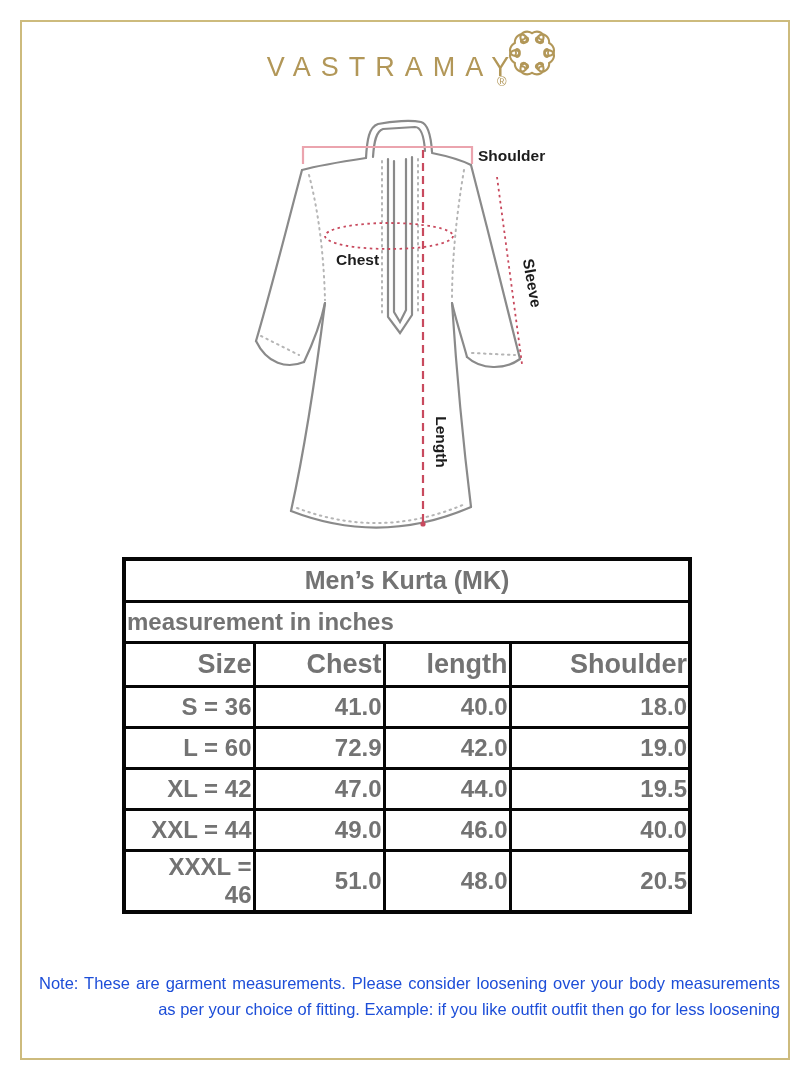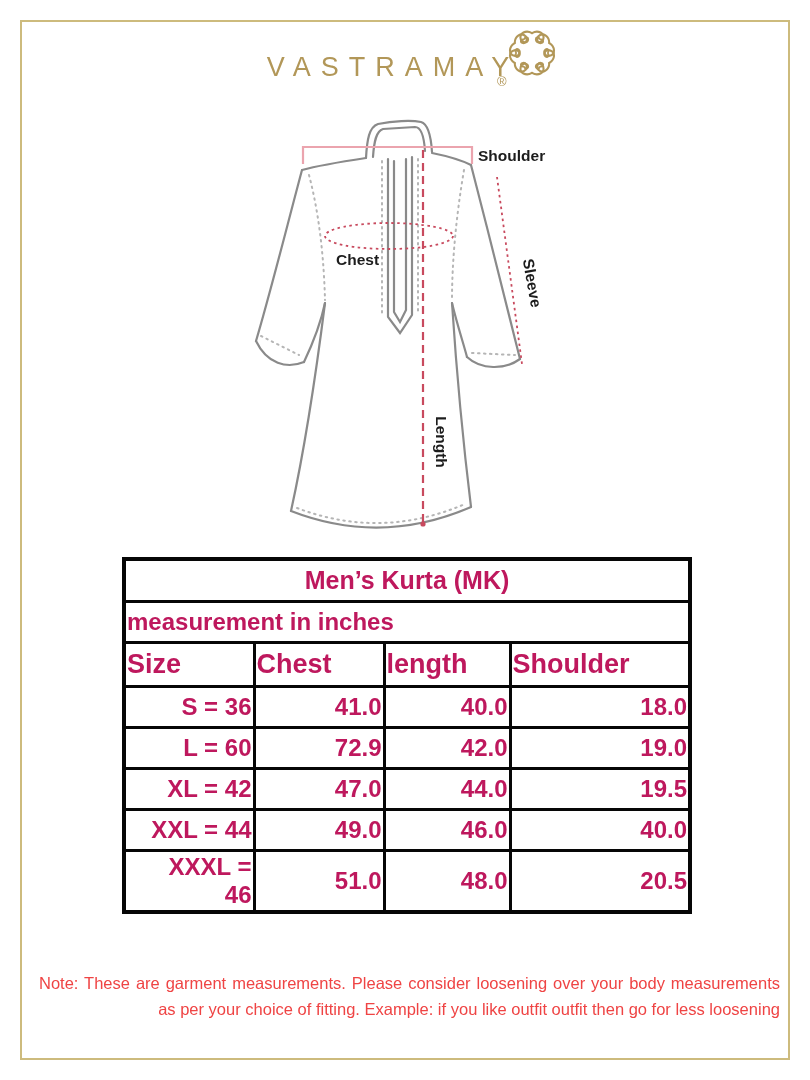--- a/index.html
+++ b/index.html
@@ -23,34 +23,34 @@
   .diagram{position:absolute;left:225px;top:112px;width:350px;height:440px;}
   .diagram text{font:600 15.5px "Liberation Sans",sans-serif;fill:#1c1c1c;}
   .garment{stroke:#8a8a8a;stroke-width:2.2;fill:none;stroke-linecap:round;}
   .stitch{stroke:#b5b5b5;stroke-width:2;fill:none;stroke-dasharray:1.5 4.5;stroke-linecap:round;}
   .anno-dotted{stroke:#c84a5e;stroke-width:1.8;fill:none;stroke-dasharray:2.5 3.5;}
   .anno-dashed{stroke:#c84a5e;stroke-width:2.2;fill:none;stroke-dasharray:8 5;}
   .anno-bracket{stroke:#eba4ae;stroke-width:2.2;fill:none;}
   
   .size-table{
     position:absolute;left:122px;top:557px;width:566px;
-    border-collapse:collapse;table-layout:fixed;color:#be185d;
+    border-collapse:collapse;table-layout:fixed;color:#737373;
     font-family:"Liberation Sans",sans-serif;
   }
   .size-table td{border:3px solid #060606;vertical-align:middle;}
   .size-table{border:4px solid #060606;}
   tr.title-row td{height:37px;font-size:25px;font-weight:bold;text-align:center;}
   tr.subtitle-row td{height:36px;font-size:24px;font-weight:bold;text-align:left;}
-  tr.head-row td{height:39px;font-size:27px;font-weight:bold;text-align:left;}
+  tr.head-row td{height:39px;font-size:27px;font-weight:bold;text-align:right;}
   tr.data-row td{height:36px;font-size:24px;font-weight:bold;text-align:right;}
   td.size-cell{text-align:left;padding-left:12px;}
   
   .note{
     position:absolute;left:39px;top:970px;width:741px;
-    font-size:16.5px;line-height:26px;color:#ef4444;
+    font-size:16.5px;line-height:26px;color:#1d4ed8;
   }
   .note-line1{text-align:justify;text-align-last:justify;}
   .note-line2{text-align:right;}
 </style>
 </head>
 <body>
 
 <div class="page">
 
   <div class="gold-frame"></div>

